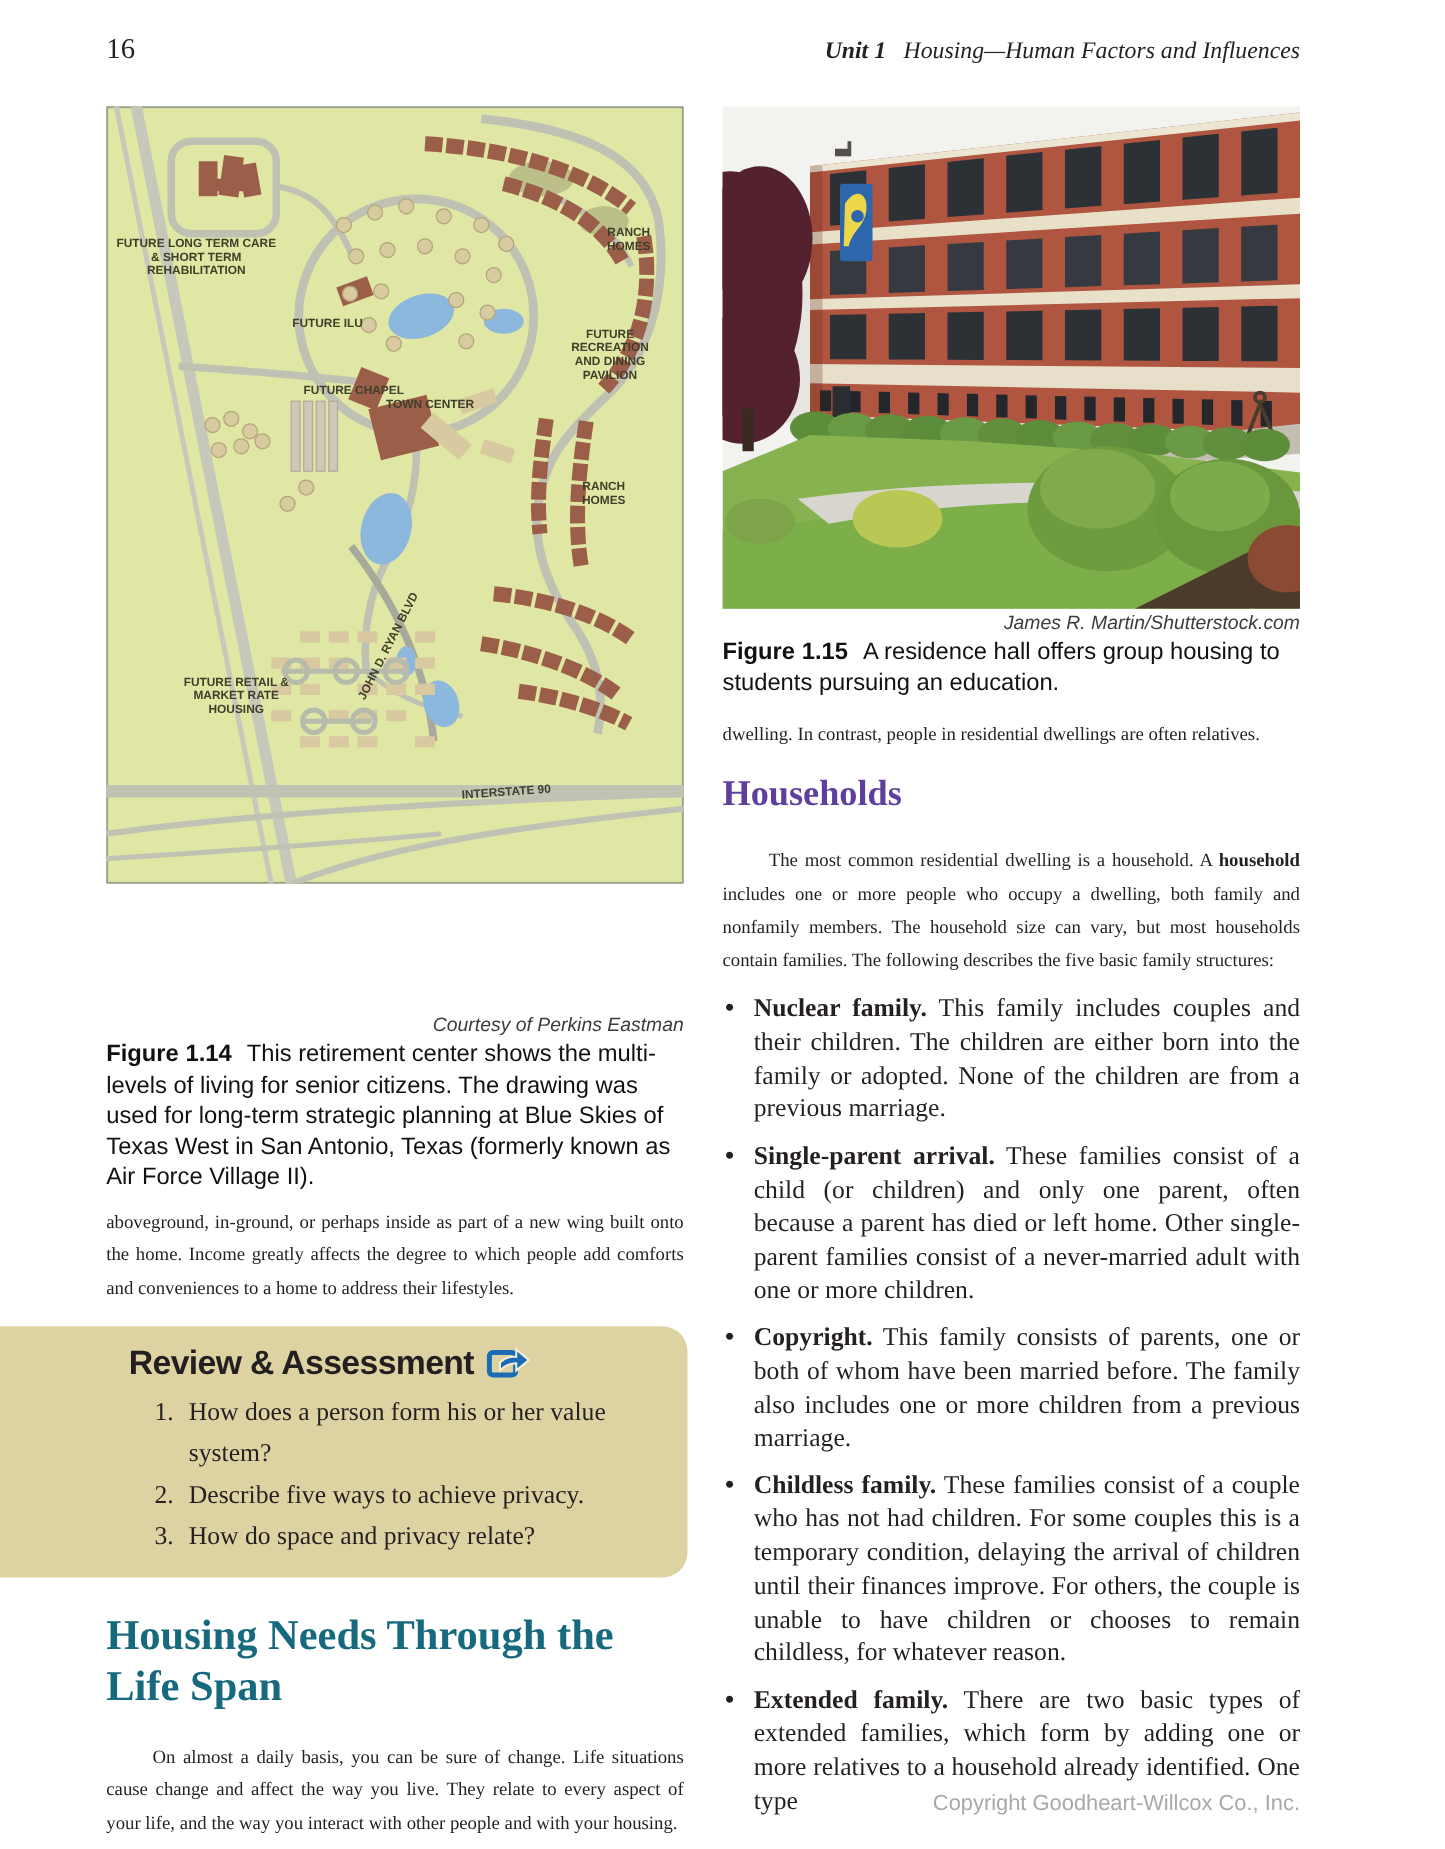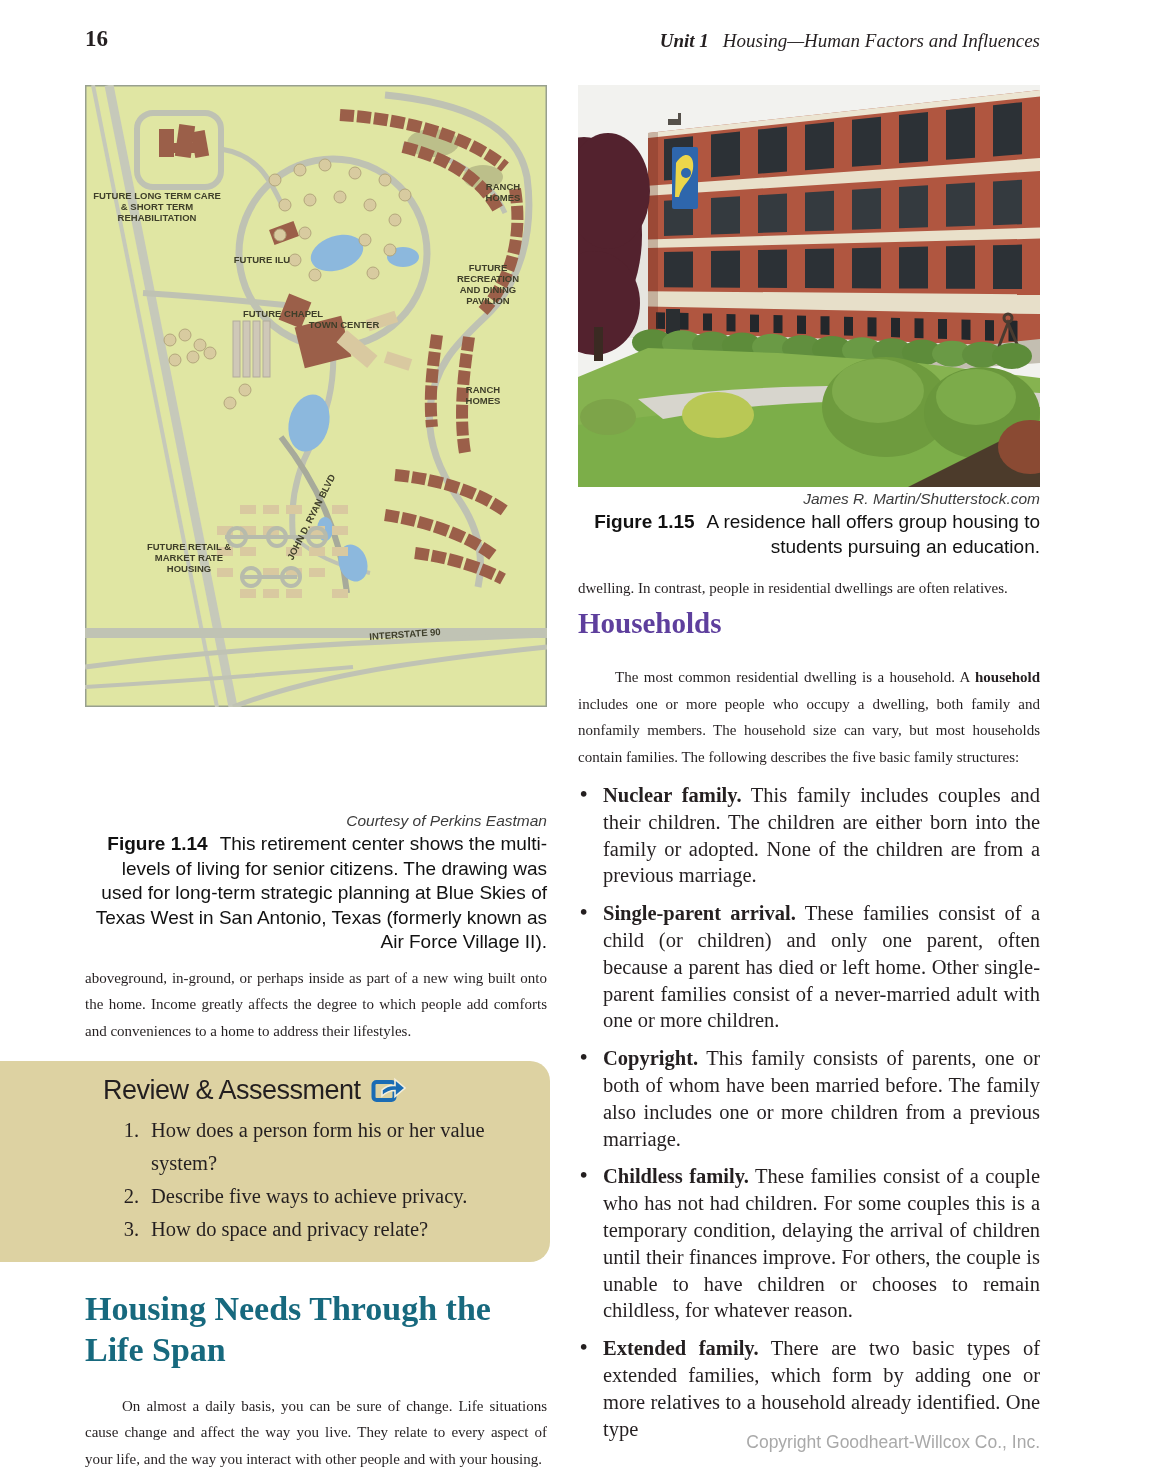--- a/index.html
+++ b/index.html
@@ -1,52 +1,52 @@
 <!DOCTYPE html>
 <html><head>
 <meta charset="utf-8">
 <style>
   html,body{margin:0;padding:0;}
   body{background:#ffffff;width:1156px;height:1479px;position:relative;
        font-family:"Liberation Serif",serif;color:#241f20;}
   .page{position:absolute;inset:0;overflow:hidden;background:#fff;}
 
   
-  .pagenum{position:absolute;left:85px;top:26px;font-size:23px;font-weight:bold;}
+  .pagenum{position:absolute;left:85px;top:26px;font-size:23px;font-weight:normal;}
   .runhead{position:absolute;left:578px;top:30px;width:462px;text-align:right;
            font-size:19px;font-style:italic;}
   .runhead .unit{font-weight:bold;margin-right:14px;}
 
   
   .leftcol{position:absolute;left:85px;top:85px;width:462px;}
   .rightcol{position:absolute;left:578px;top:85px;width:462px;}
 
   figure{margin:0;}
   .fig-credit{font-family:"Liberation Sans",sans-serif;font-style:italic;
               font-size:15.5px;color:#3c3c3c;text-align:right;margin-top:3px;line-height:17px;}
   .fig-caption{font-family:"Liberation Sans",sans-serif;font-size:19px;line-height:24.5px;
-               color:#111;margin-top:3px;text-align:right;}
+               color:#111;margin-top:3px;text-align:left;}
   .fig-caption b{margin-right:12px;}
 
   .body-para{font-size:15px;line-height:26.8px;text-align:justify;margin:0;}
   .body-para.indent{text-indent:37px;}
   .mt10{margin-top:10px;} .mt16{margin-top:16px;}
 
   
   .review-box{margin-left:-85px;width:447px;margin-top:16px;background:#ddd2a2;
               border-radius:0 20px 20px 0;padding:14px 0 16px 103px;}
-  .review-title{font-family:"Liberation Sans",sans-serif;font-weight:normal;
+  .review-title{font-family:"Liberation Sans",sans-serif;font-weight:bold;
                 font-size:27px;letter-spacing:-0.5px;color:#231f20;display:flex;align-items:center;gap:10px;}
   .review-items{margin-top:8px;}
   .review-item{display:flex;font-size:20.5px;line-height:33px;}
   .review-item .num{width:22px;text-align:right;margin-right:12px;margin-left:14px;flex:0 0 auto;}
 
   .section-heading{color:#17697e;font-weight:bold;font-size:34px;line-height:41px;
                    margin-top:26px;}
-  .sub-heading{color:#5e3f9d;font-weight:bold;font-size:29px;line-height:34px;margin-top:4px;}
+  .sub-heading{color:#5e3f9d;font-weight:bold;font-size:29px;line-height:34px;margin-top:16px;}
 
   
   .fam-list{margin-top:4px;}
   .fam-item{position:relative;padding-left:25px;font-size:20.5px;line-height:26.8px;
             text-align:justify;margin-top:11px;}
   .fam-item .dot{position:absolute;left:2px;top:-1px;font-size:21px;font-weight:bold;}
 
   .footer{position:absolute;left:578px;top:1432px;width:462px;text-align:right;
           font-family:"Liberation Sans",sans-serif;font-size:17.5px;color:#a9a9a9;}
 

